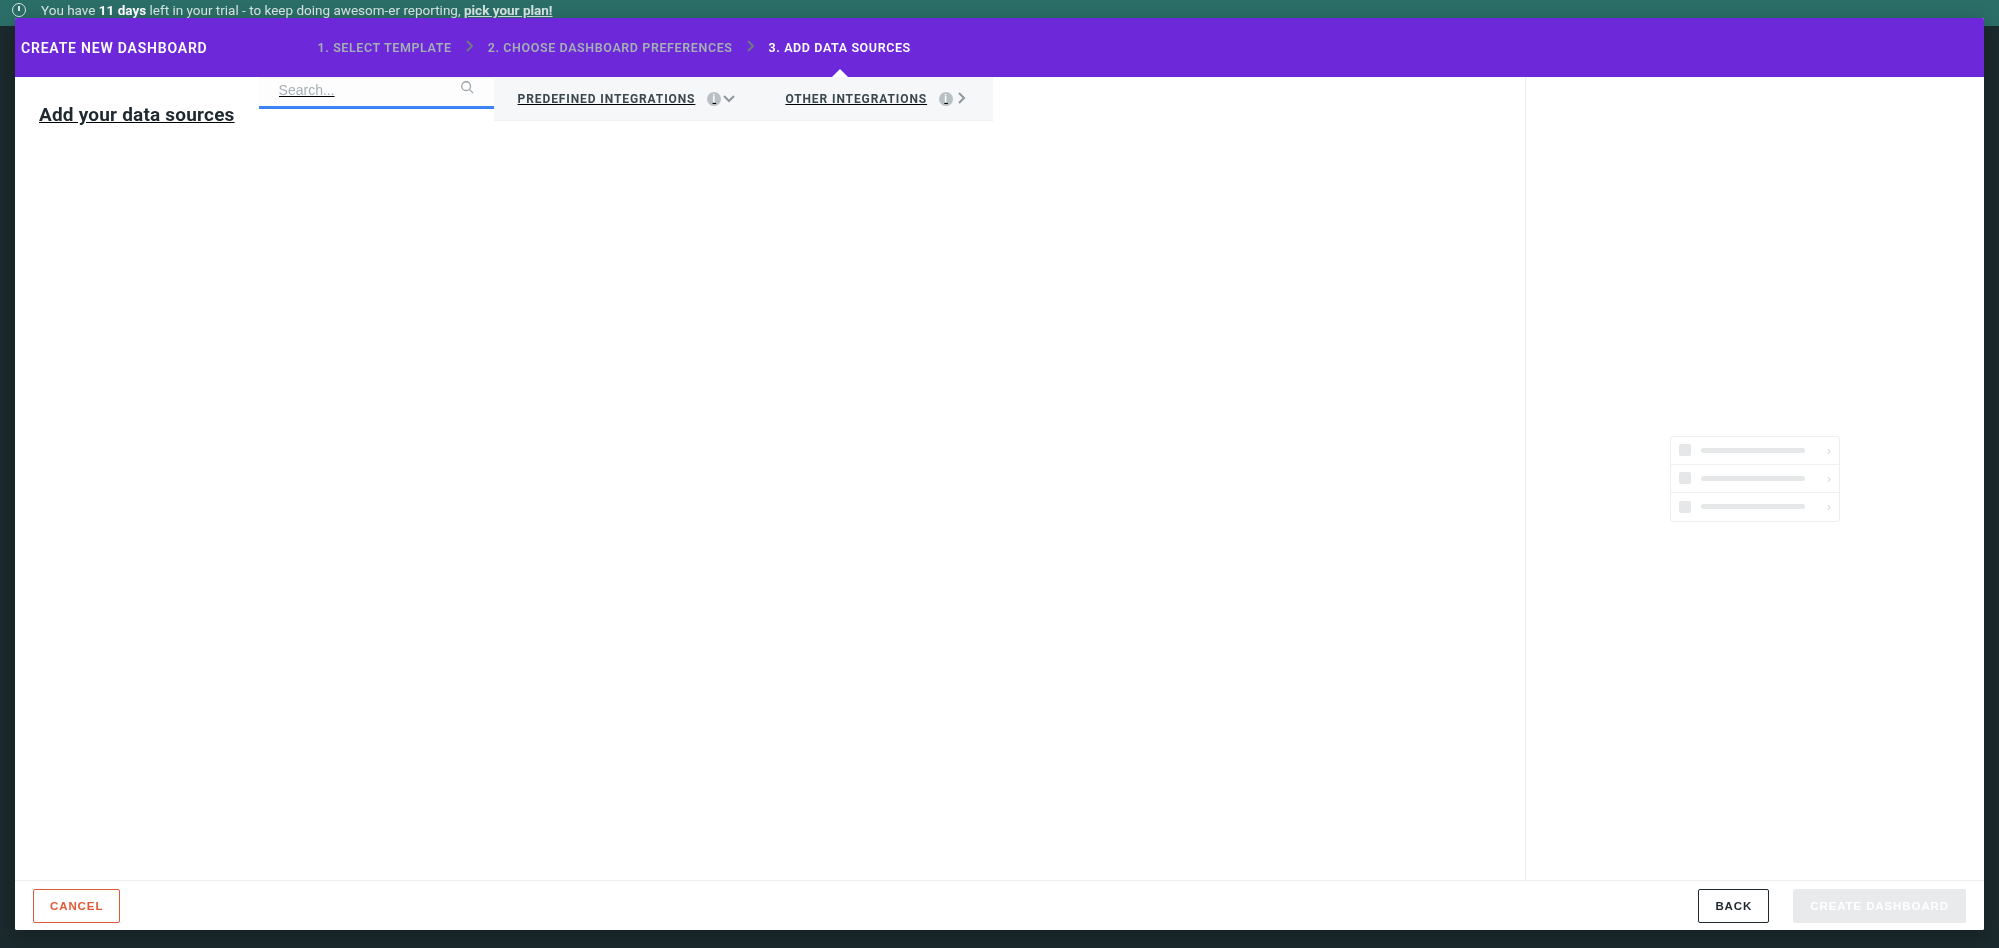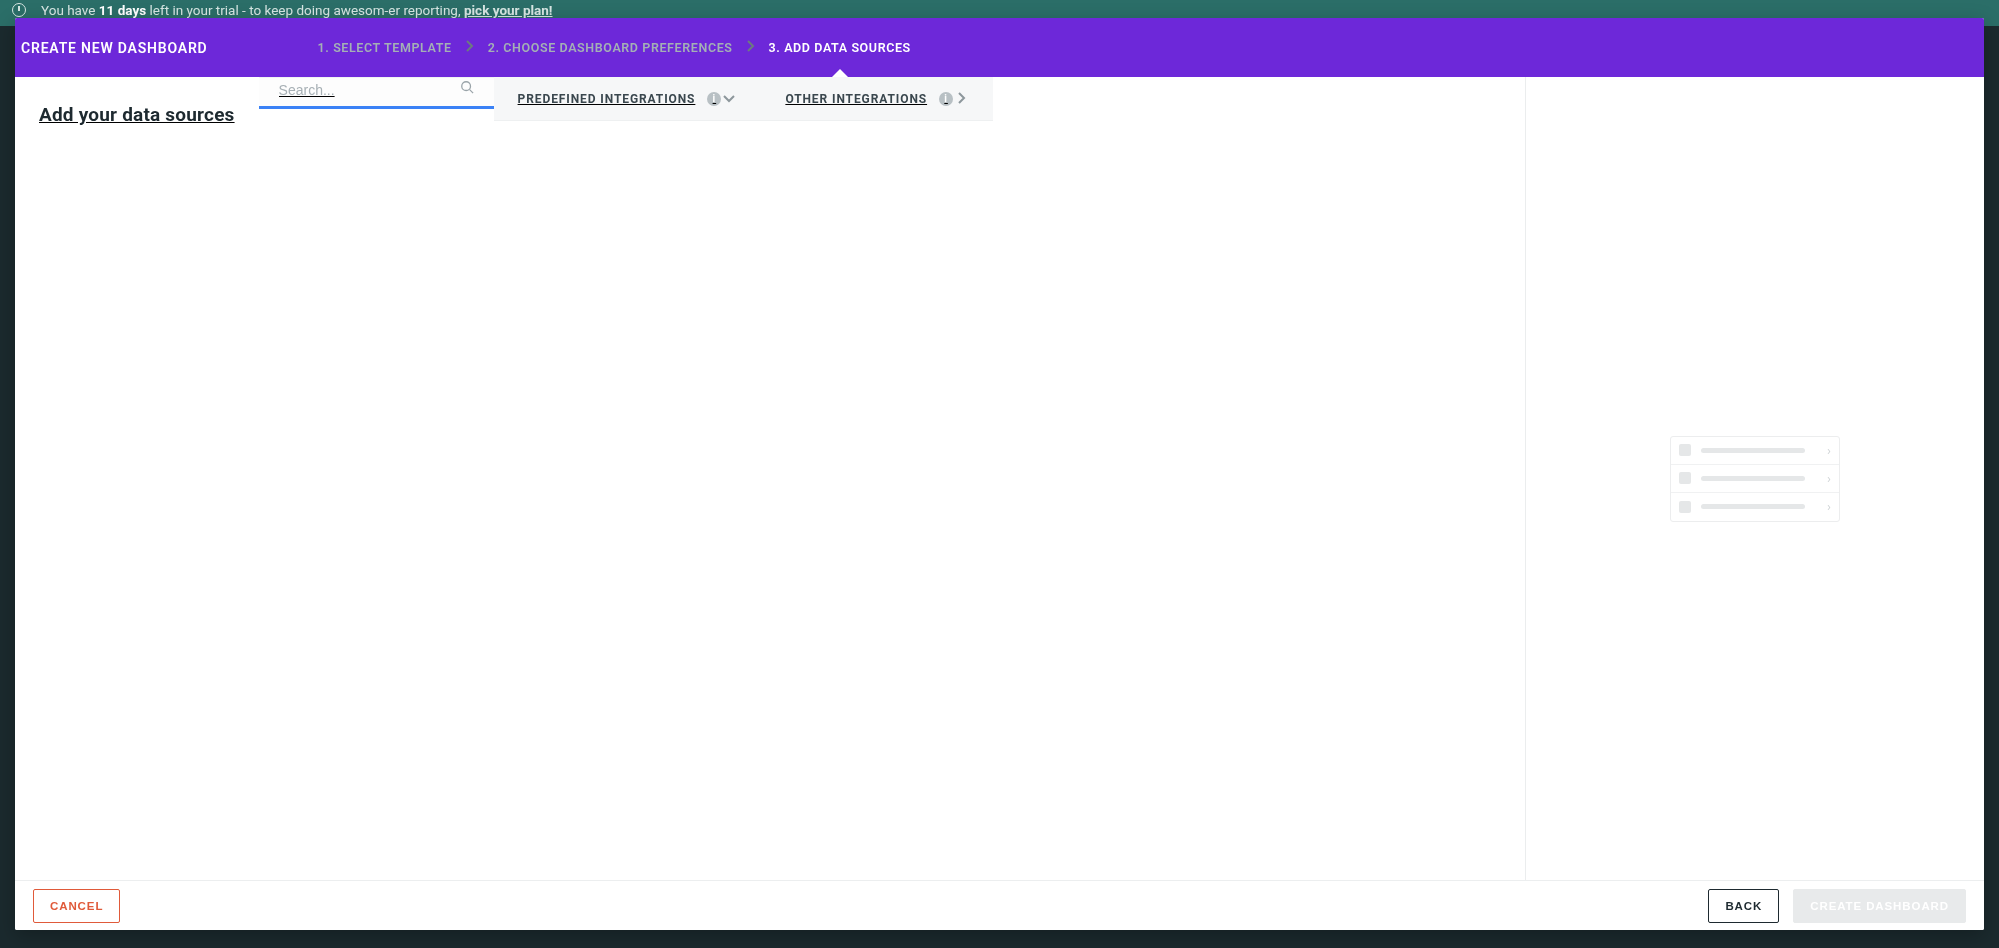--- a/index.html
+++ b/index.html
@@ -100,21 +100,21 @@
 
   .footer {
     height:50px; border-top:1px solid #eceeef; display:flex; align-items:center;
     padding: 0 18px; justify-content:space-between; background:#fff;
   }
   .footer .btn {
     border-radius:2px; font-size:11.5px; font-weight:700; letter-spacing:.9px;
     padding:10px 16px; cursor:pointer;
   }
   .footer .cancel { background:#fff; border:1px solid #e05a3a; color:#e05a3a; }
-  .footer .right-buttons { display:flex; gap:14px; }
+  .footer .right-buttons { display:flex; gap:24px; }
   .footer .back { background:#fff; border:1px solid #1e2a30; color:#1e2a30; }
   .footer .create { background:#e8eaeb; color:#fff; border:1px solid #e8eaeb; cursor:default; }
 </style>
 </head>
 <body>
 
 <div class="trial-banner">
   <span class="clock"></span>
   <span>
     <span>You have</span>

